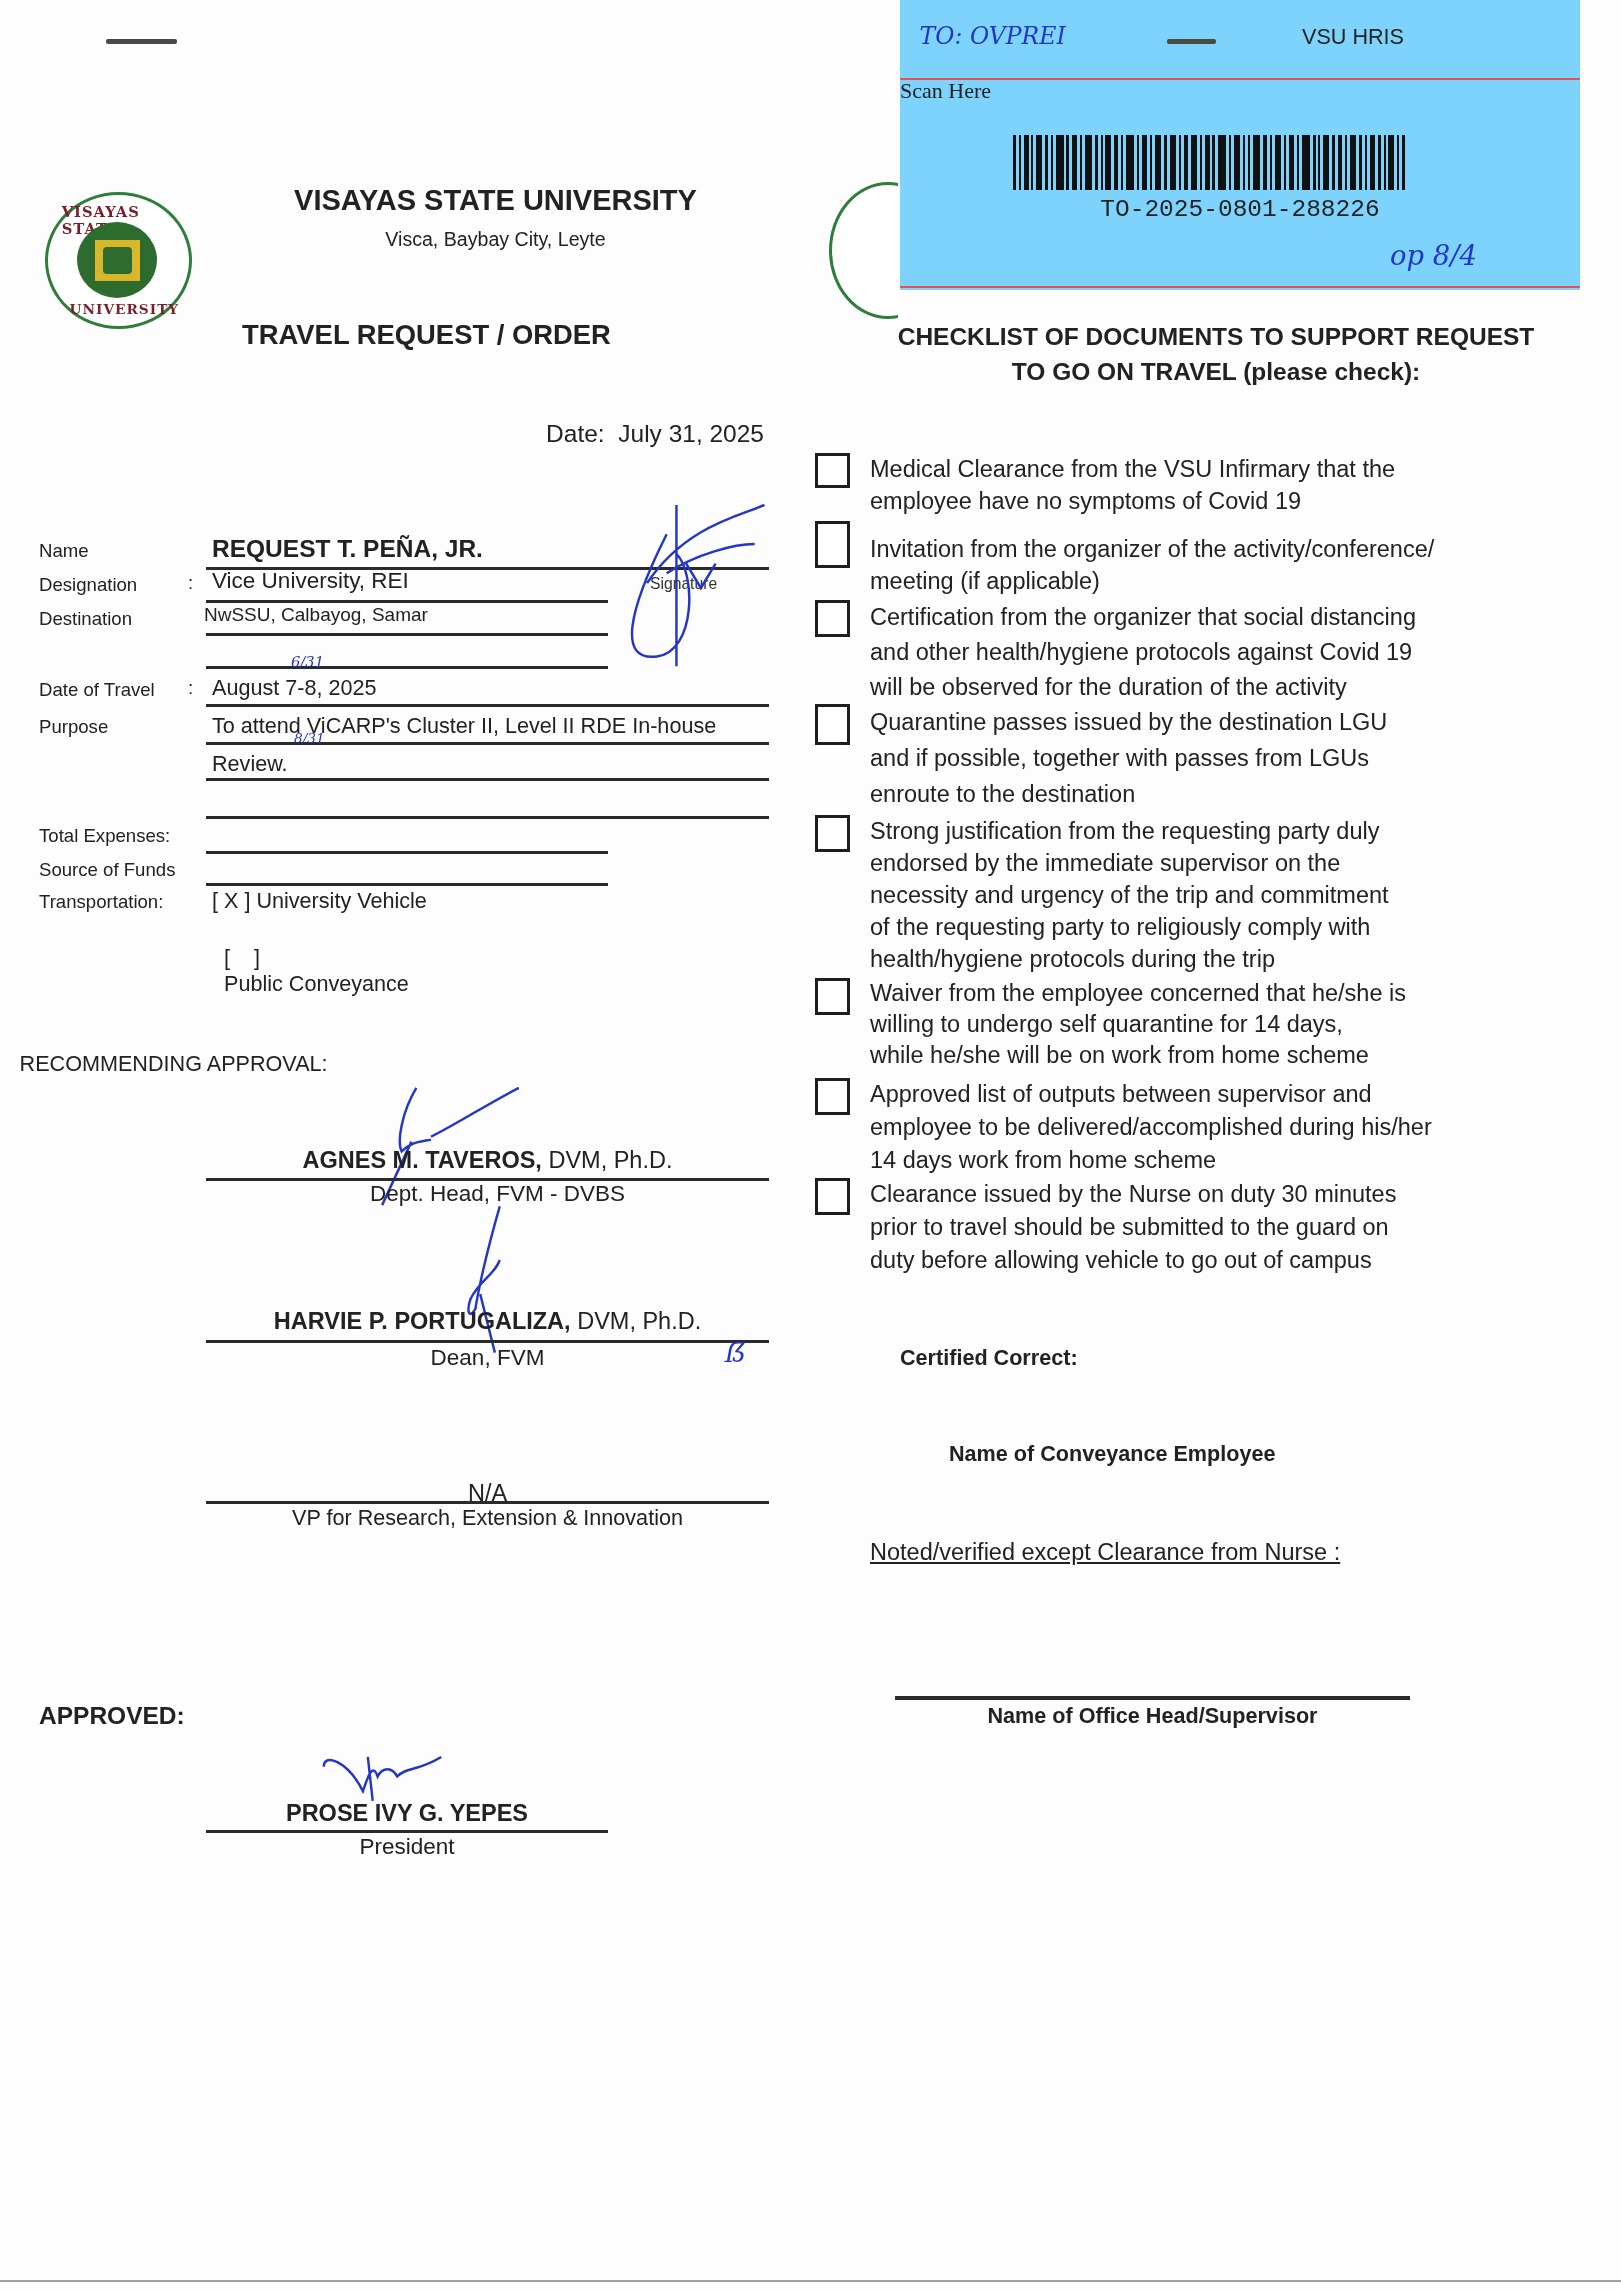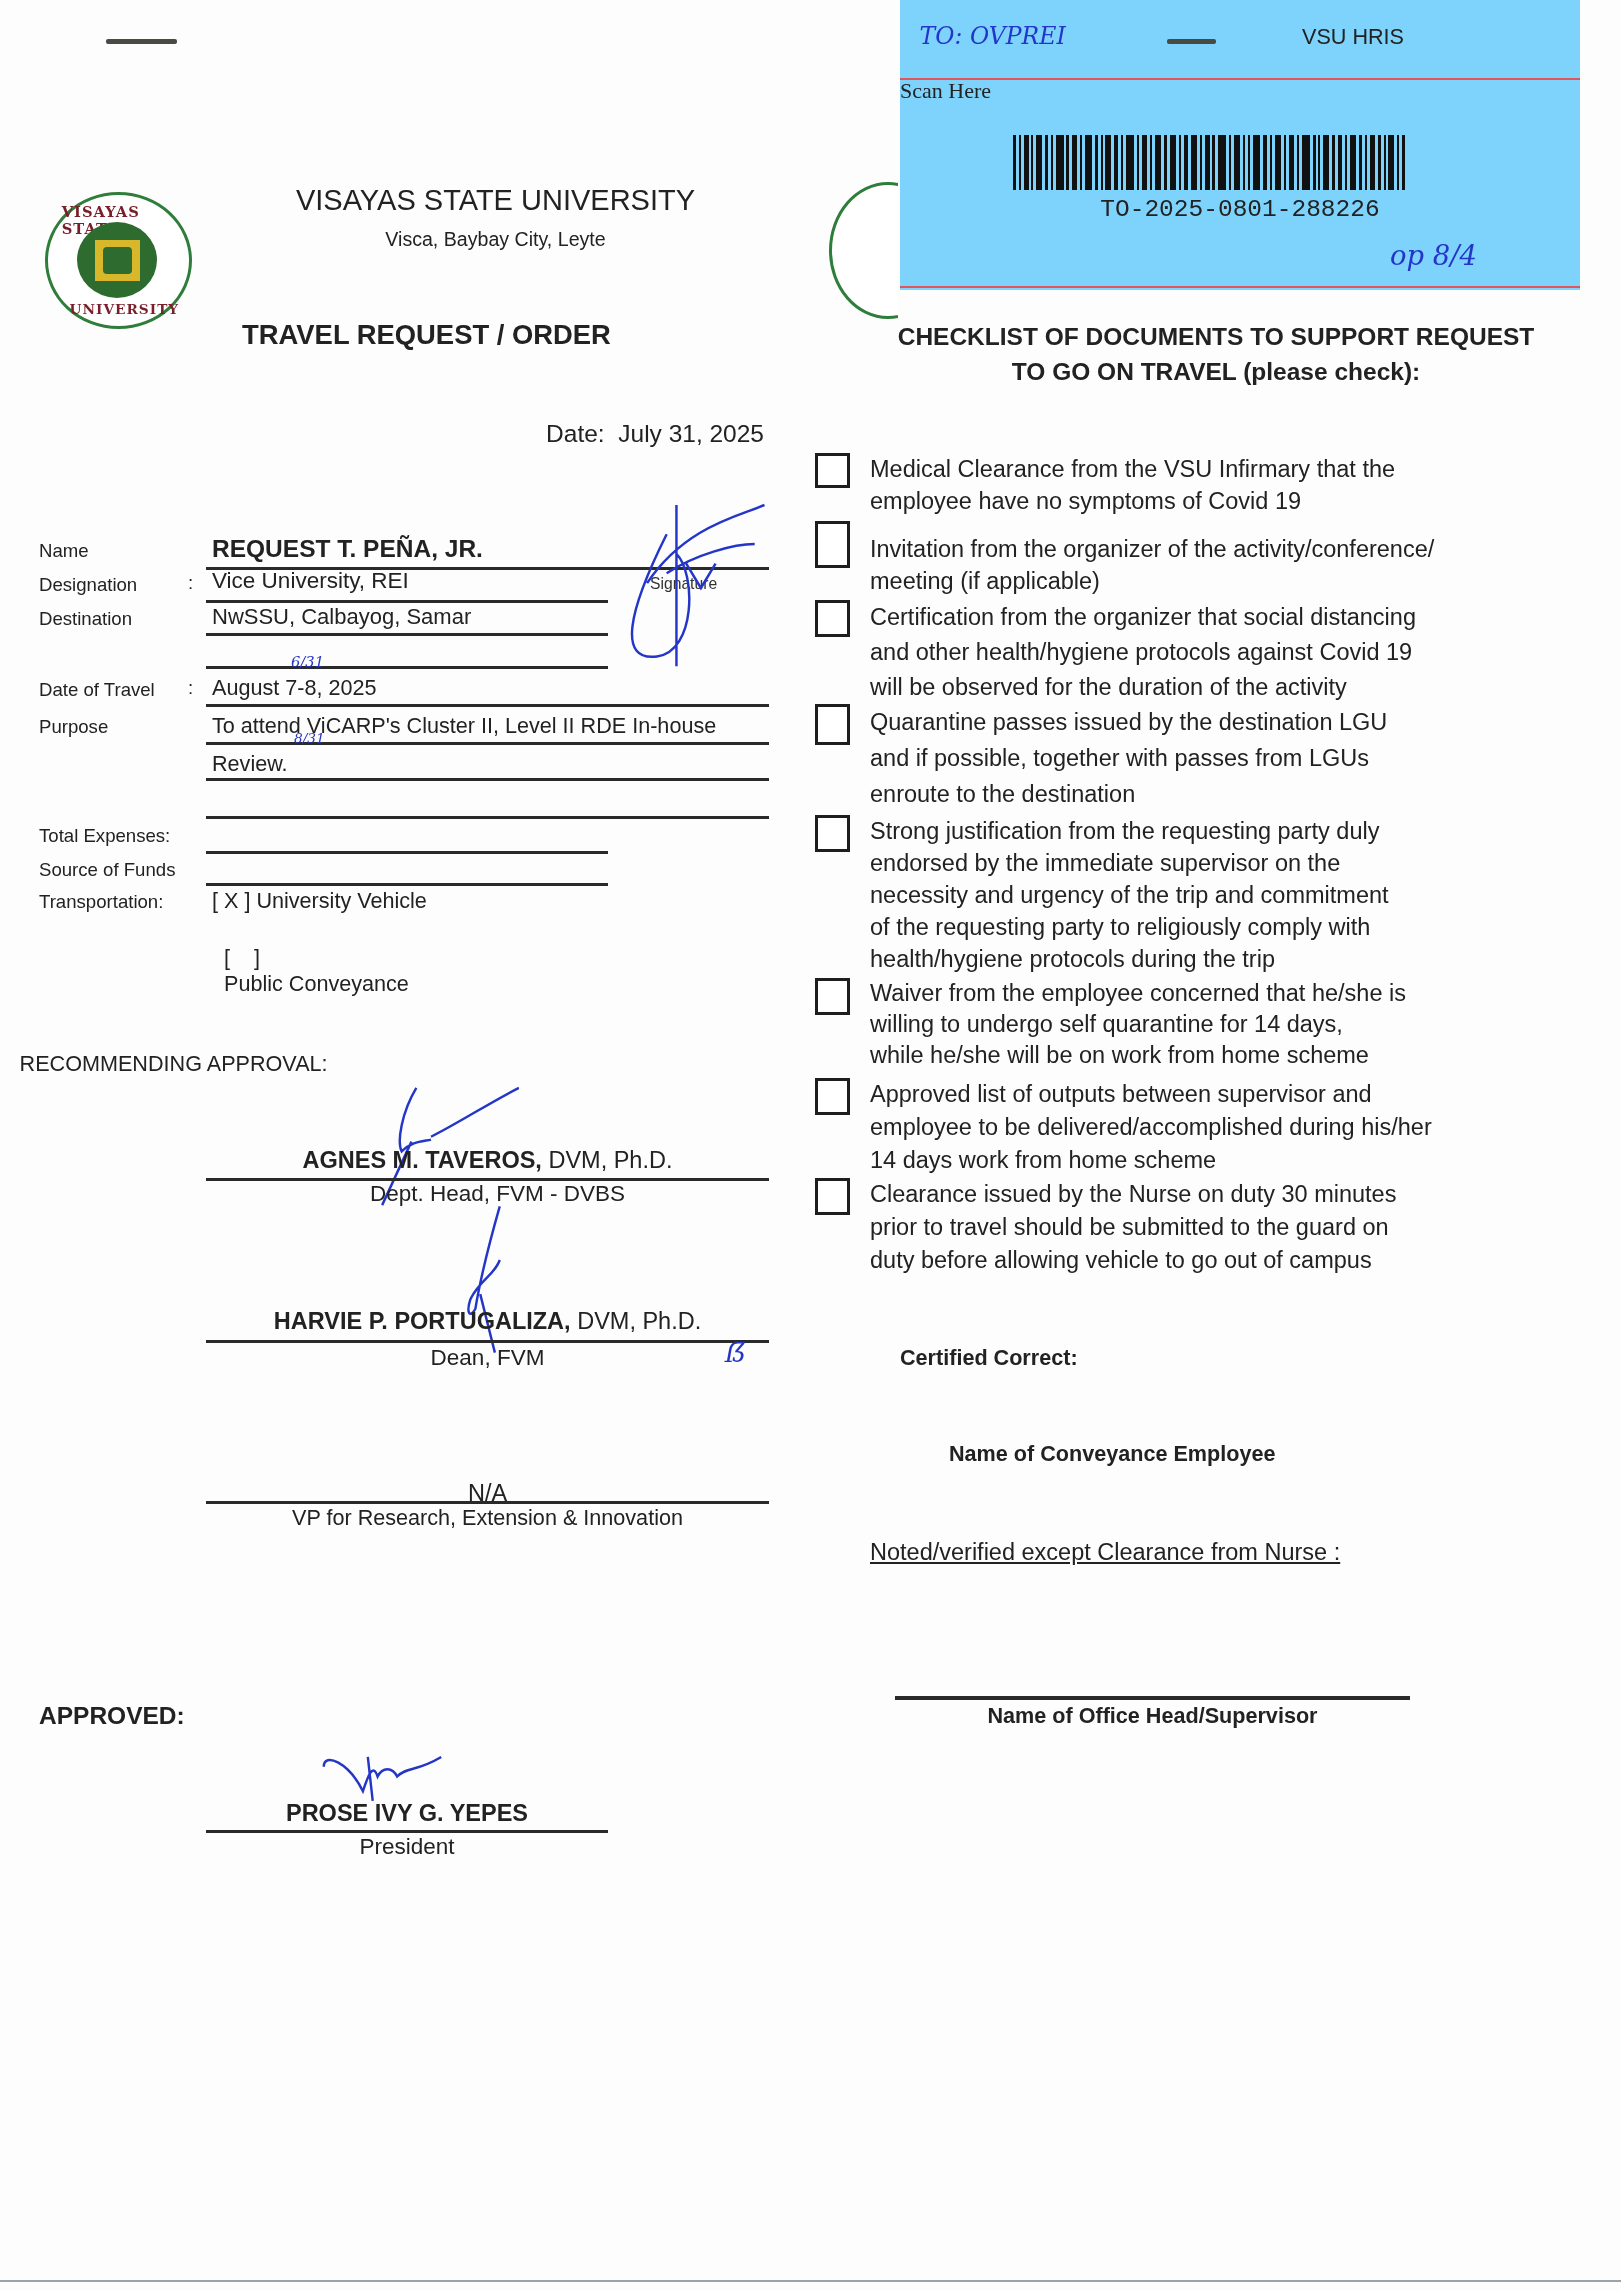--- a/index.html
+++ b/index.html
@@ -15,21 +15,21 @@
   .staple { position: absolute; height: 4.9px; background: #4a4a44; border-radius: 2px; }
 
   
   .seal { position: absolute; width: 147px; height: 137px; border-radius: 50%; border: 3.9px solid #2f7d3a; background: #fff; box-sizing: border-box; }
   .seal .ring { position: absolute; left: 29px; top: 27.4px; width: 80px; height: 76px; border-radius: 50%; background: #2e6b2f; }
   .seal .sq { position: absolute; left: 47px; top: 45px; width: 45px; height: 41px; background: #d8b82a; }
   .seal .sq2 { position: absolute; left: 55px; top: 52px; width: 29px; height: 27.4px; background: #2e6b2f; border-radius: 3.9px; }
   .seal .txt-top { position: absolute; left: 13.7px; top: 7.8px; font-family: "DejaVu Serif", serif; font-size: 14.7px; font-weight: bold; color: #7a1f2a; letter-spacing: 1px; }
   .seal .txt-bot { position: absolute; left: 21.6px; top: 106px; font-family: "DejaVu Serif", serif; font-size: 13.7px; font-weight: bold; color: #7a1f2a; letter-spacing: 1px; }
 
-  .uni-name { left: 265px; top: 184px; width: 461px; text-align: center; font-size: 29px; font-weight: normal; }
+  .uni-name { left: 265px; top: 184px; width: 461px; text-align: center; font-size: 29px; font-weight: bold; }
   .uni-addr { left: 265px; top: 228px; width: 461px; text-align: center; font-size: 19.6px; }
   .form-title { left: 196px; top: 319px; width: 461px; text-align: center; font-size: 27.4px; font-weight: bold; }
   .date-row { left: 490px; top: 420px; width: 274px; text-align: right; font-size: 24.5px; }
 
   .lbl { font-size: 18.6px; }
   .val { font-size: 22.5px; }
 
   
   .sticker { position: absolute; left: 900px; top: 0; width: 680px; height: 290px; background: #7dd3fc; }
   .sticker .redline { position: absolute; left: 0; width: 680px; height: 2px; background: #e0545a; }
@@ -70,21 +70,21 @@
 <div class="abs val bold" style="left:212px;top:535px;font-size:24.5px;">REQUEST T. PEÑA, JR.</div>
 <div class="hr" style="left:206px;top:567px;width:563px;"></div>
 
 <div class="abs lbl" style="left:39px;top:574px;">Designation</div>
 <div class="abs lbl" style="left:188px;top:572px;">:</div>
 <div class="abs val" style="left:212px;top:568px;">Vice University, REI</div>
 <div class="hr" style="left:206px;top:600px;width:402px;"></div>
 <div class="abs" style="left:650px;top:575px;font-size:15.7px;color:#333;">Signature</div>
 
 <div class="abs lbl" style="left:39px;top:608px;">Destination</div>
-<div class="abs val" style="left:212px;top:604px;font-size:22px;">NwSSU, Calbayog, Samar</div>
+<div class="abs val" style="left:204px;top:604px;font-size:19px;">NwSSU, Calbayog, Samar</div>
 <div class="hr" style="left:206px;top:633px;width:402px;"></div>
 <div class="hr" style="left:206px;top:666px;width:402px;"></div>
 
 <div class="abs lbl" style="left:39px;top:679px;">Date of Travel</div>
 <div class="abs lbl" style="left:188px;top:677px;">:</div>
 <div class="abs val" style="left:212px;top:675px;font-size:21.6px;">August 7-8, 2025</div>
 <div class="hr" style="left:206px;top:704px;width:563px;"></div>
 
 <div class="abs lbl" style="left:39px;top:716px;">Purpose</div>
 <div class="abs val" style="left:212px;top:713px;font-size:21.6px;">To attend ViCARP's Cluster II, Level II RDE In-house</div>

